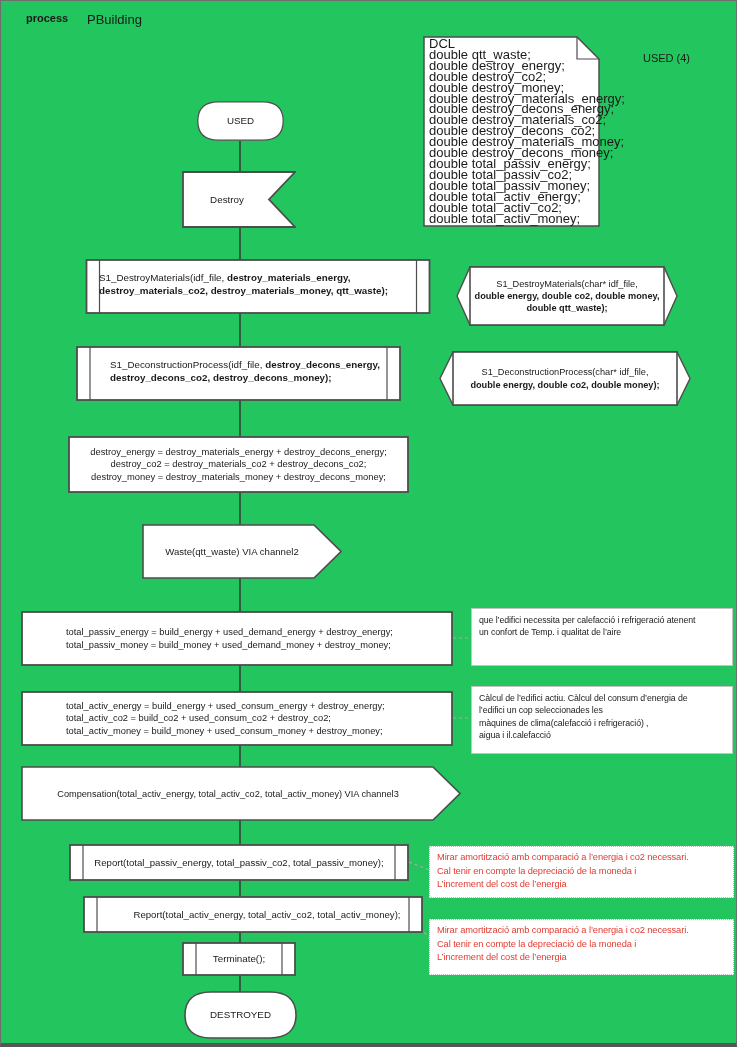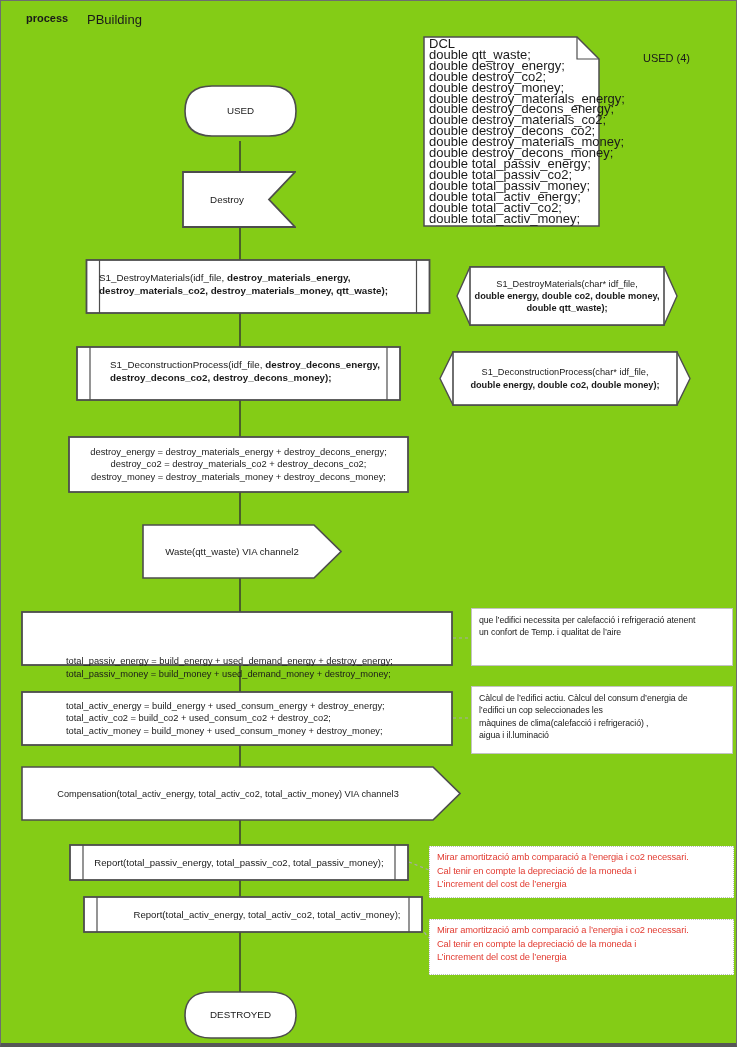--- a/index.html
+++ b/index.html
@@ -1,17 +1,17 @@
 <!DOCTYPE html>
 <html><head>
 <meta charset="utf-8">
 <style>
   html,body{margin:0;padding:0;background:#e9e9e9;}
   #page{
-    position:relative;width:737px;height:1047px;background:#84cc16;
+    position:relative;width:737px;height:1047px;background:#22c55e;
     box-sizing:border-box;border:1px solid #6e6e6e;border-bottom:4px solid #565656;
     font-family:"Liberation Sans",sans-serif;color:#1a1a1a;overflow:hidden;
   }
   .abs{position:absolute;}
   .node{position:absolute;z-index:1;}
   .node svg{position:absolute;left:0;top:0;width:100%;height:100%;}
   .txt{position:relative;z-index:2;display:flex;flex-direction:column;justify-content:center;
        height:100%;font-size:9.8px;line-height:12px;}
   .txt.center{align-items:center;text-align:center;}
   .txt.left{align-items:flex-start;text-align:left;}
@@ -69,21 +69,21 @@
       <div class="line">double destroy_decons_money;</div>
       <div class="line">double total_passiv_energy;</div>
       <div class="line">double total_passiv_co2;</div>
       <div class="line">double total_passiv_money;</div>
       <div class="line">double total_activ_energy;</div>
       <div class="line">double total_activ_co2;</div>
       <div class="line">double total_activ_money;</div>
     </div>
   </div>
 
-  <div class="node" style="left:183px;top:84px;width:113px;height:52px;">
+  <div class="node" style="left:183px;top:100px;width:113px;height:40px;">
     <svg viewBox="0 0 113 52">
       <path d="M28,1 H85 C104,1 112,11 112,26 C112,41 104,51 85,51 H28 C9,51 1,41 1,26 C1,11 9,1 28,1 Z" fill="#ffffff" stroke="#4d4d4d" stroke-width="1.6"></path>
     </svg>
     <div class="txt center">USED</div>
   </div>
 
   <div class="node" style="left:181px;top:170px;width:114px;height:57px;">
     <svg viewBox="0 0 114 57">
       <polygon points="1,1 113,1 87,28.5 113,56 1,56" fill="#ffffff" stroke="#4d4d4d" stroke-width="1.8"></polygon>
     </svg>
@@ -146,21 +146,21 @@
     <svg viewBox="0 0 200 55">
       <polygon points="1,1 172,1 199,27.5 172,54 1,54" fill="#ffffff" stroke="#4d4d4d" stroke-width="1.6"></polygon>
     </svg>
     <div class="txt center" style="padding-right:20px;font-size:9.6px;">Waste(qtt_waste) VIA channel2</div>
   </div>
 
   <div class="node" style="left:20px;top:610px;width:432px;height:55px;">
     <svg viewBox="0 0 432 55">
       <rect x="1" y="1" width="430" height="53" fill="#ffffff" stroke="#4d4d4d" stroke-width="1.8"></rect>
     </svg>
-    <div class="txt left" style="font-size:9.3px;line-height:12.6px;padding-left:45px;margin-top:29px;">
+    <div class="txt left" style="font-size:9.3px;line-height:12.6px;padding-left:45px;">
       <div class="line">total_passiv_energy = build_energy + used_demand_energy + destroy_energy;</div>
       <div class="line">total_passiv_money =  build_money + used_demand_money + destroy_money;</div>
     </div>
   </div>
 
   <div class="comment" style="left:470px;top:607px;width:262px;height:58px;">
 
     <div class="line">que l’edifici necessita per calefacció i refrigeració atenent</div>
     <div class="line">un confort de Temp.  i qualitat de l’aire</div>
   </div>
@@ -173,21 +173,21 @@
       <div class="line">total_activ_energy = build_energy + used_consum_energy + destroy_energy;</div>
       <div class="line">total_activ_co2 =  build_co2 + used_consum_co2 + destroy_co2;</div>
       <div class="line">total_activ_money = build_money + used_consum_money + destroy_money;</div>
     </div>
   </div>
 
   <div class="comment" style="left:470px;top:685px;width:262px;height:68px;">
     <div class="line">Càlcul de l’edifici actiu. Càlcul del consum d’energia de</div>
     <div class="line">l’edifici un cop seleccionades les</div>
     <div class="line">màquines de clima(calefacció i refrigeració) ,</div>
-    <div class="line">aigua i il.luminació</div>
+    <div class="line">aigua i il.calefacció</div>
   </div>
 
   <div class="node" style="left:20px;top:765px;width:440px;height:55px;">
     <svg viewBox="0 0 440 55">
       <polygon points="1,1 412,1 439,27.5 412,54 1,54" fill="#ffffff" stroke="#4d4d4d" stroke-width="1.6"></polygon>
     </svg>
     <div class="txt center" style="padding-right:26px;font-size:9.2px;">Compensation(total_activ_energy, total_activ_co2, total_activ_money) VIA channel3</div>
   </div>
 
   <div class="node" style="left:68px;top:843px;width:340px;height:37px;">
@@ -213,20 +213,28 @@
     </svg>
     <div class="txt center" style="font-size:9.6px;">Report(total_activ_energy, total_activ_co2, total_activ_money);</div>
   </div>
 
   <div class="rednote" style="left:428px;top:918px;width:305px;height:56px;color:#e23b31;">
     <div class="line">Mirar amortització amb comparació a l’energia i co2 necessari.</div>
     <div class="line">Cal tenir en compte la depreciació de la moneda i</div>
     <div class="line">L’increment del cost de l’energia</div>
   </div>
 
+  <div class="node" style="left:181px;top:941px;width:114px;height:34px;">
+    <svg viewBox="0 0 114 34">
+      <rect x="1" y="1" width="112" height="32" fill="#ffffff" stroke="#4d4d4d" stroke-width="1.8"></rect>
+      <line x1="14" y1="1" x2="14" y2="33" stroke="#4d4d4d" stroke-width="1.2"></line>
+      <line x1="100" y1="1" x2="100" y2="33" stroke="#4d4d4d" stroke-width="1.2"></line>
+    </svg>
+    <div class="txt center">Terminate();</div>
+  </div>
 
   <div class="node" style="left:183px;top:990px;width:113px;height:48px;">
     <svg viewBox="0 0 113 48">
       <path d="M27,1 H86 C104,1 112,10 112,24 C112,38 104,47 86,47 H27 C9,47 1,38 1,24 C1,10 9,1 27,1 Z" fill="#ffffff" stroke="#4d4d4d" stroke-width="1.6"></path>
     </svg>
     <div class="txt center">DESTROYED</div>
   </div>
 
 </div>
 

